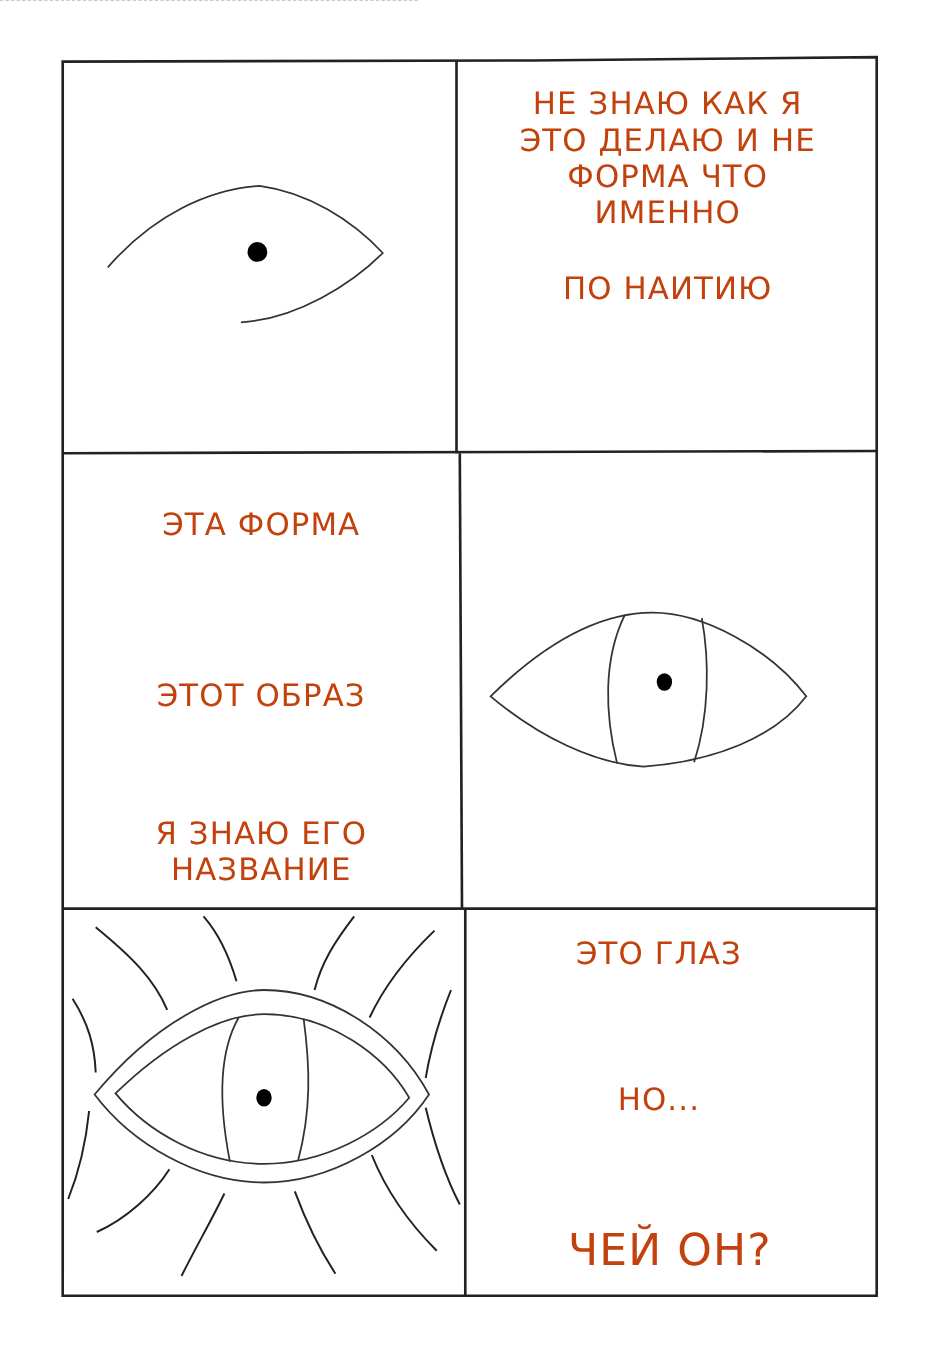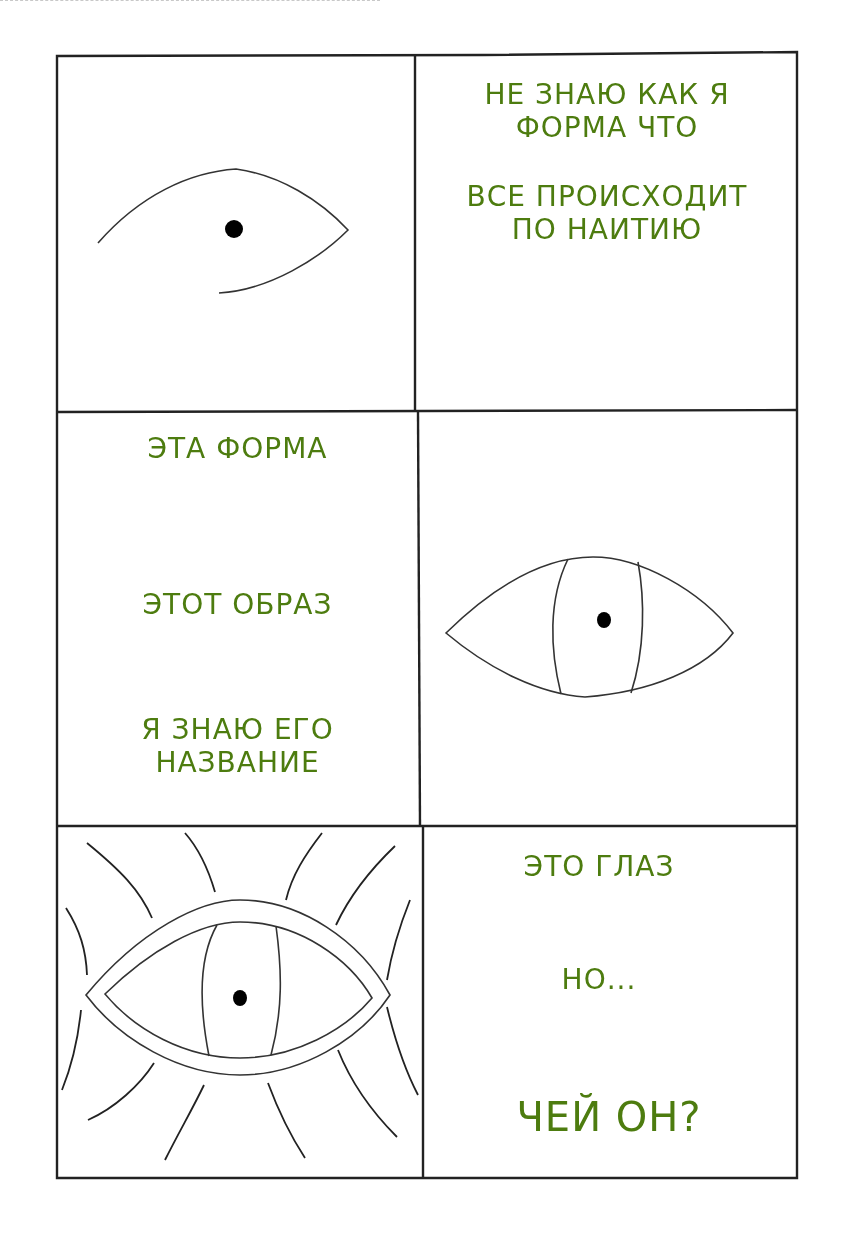--- a/index.html
+++ b/index.html
@@ -1,19 +1,19 @@
 <!DOCTYPE html>
 <html><head>
 <meta charset="utf-8">
 <style>
   html, body { margin:0; padding:0; background:#ffffff; }
   body { width:850px; height:1237px; position:relative; overflow:hidden; font-family:"DejaVu Sans", sans-serif; color:#111; }
   .topline { position:absolute; left:0; top:0; width:380px; height:2px; border-top:1px dashed #c8c8c8; }
   .comic { position:absolute; left:0; top:0; width:850px; height:1237px; }
-  .panel-text { position:absolute; text-align:center; color:#4d7c0f; font-weight:500; letter-spacing:1px; }
+  .panel-text { position:absolute; text-align:center; color:#c2410c; font-weight:500; letter-spacing:1px; }
   .line { display:block; font-size:28px; line-height:33px; }
   .bold { font-weight:normal; }
   .spacer { display:block; height:36px; }
 </style>
 </head>
 <body>
 
 <div class="topline"></div>
 
 <svg class="comic" viewBox="0 0 850 1237" xmlns="http://www.w3.org/2000/svg">
@@ -56,30 +56,31 @@
     <path d="M154 1063 C140 1085 115 1108 88 1120"></path>
     <path d="M204 1085 C192 1110 180 1130 165 1160"></path>
     <path d="M268 1083 C278 1110 290 1135 305 1158"></path>
     <path d="M338 1050 C350 1080 370 1110 397 1137"></path>
   </g>
   <ellipse cx="240" cy="998" rx="7" ry="8" fill="#000"></ellipse>
 </svg>
 
 <div class="panel-text" style="left:418px; top:78px; width:378px;">
   <span class="line">НЕ ЗНАЮ КАК Я</span>
+  <span class="line">ЭТО ДЕЛАЮ И НЕ</span>
   <span class="line">ФОРМА ЧТО</span>
+  <span class="line">ИМЕННО</span>
   <span class="spacer"></span>
-  <span class="line">ВСЕ ПРОИСХОДИТ</span>
   <span class="line"><span>ПО </span><span class="bold">НАИТИЮ</span></span>
 </div>
 
-<div class="panel-text" style="left:60px; top:432px; width:355px;">
+<div class="panel-text" style="left:60px; top:460px; width:355px;">
   <span class="line">ЭТА ФОРМА</span>
   <span class="line" style="margin-top:123px;"><span>ЭТОТ </span><span class="bold">ОБРАЗ</span></span>
   <span class="line" style="margin-top:92px;">Я ЗНАЮ ЕГО</span>
   <span class="line">НАЗВАНИЕ</span>
 </div>
 
 <div class="panel-text" style="left:425px; top:850px; width:348px;">
   <span class="line bold">ЭТО ГЛАЗ</span>
-  <span class="line" style="margin-top:80px;">НО...</span>
+  <span class="line" style="margin-top:100px;">НО...</span>
   <span class="line bold" style="margin-top:98px; font-size:40px; line-height:46px;padding-left:20px;">ЧЕЙ ОН?</span>
 </div>
 
 </body></html>

